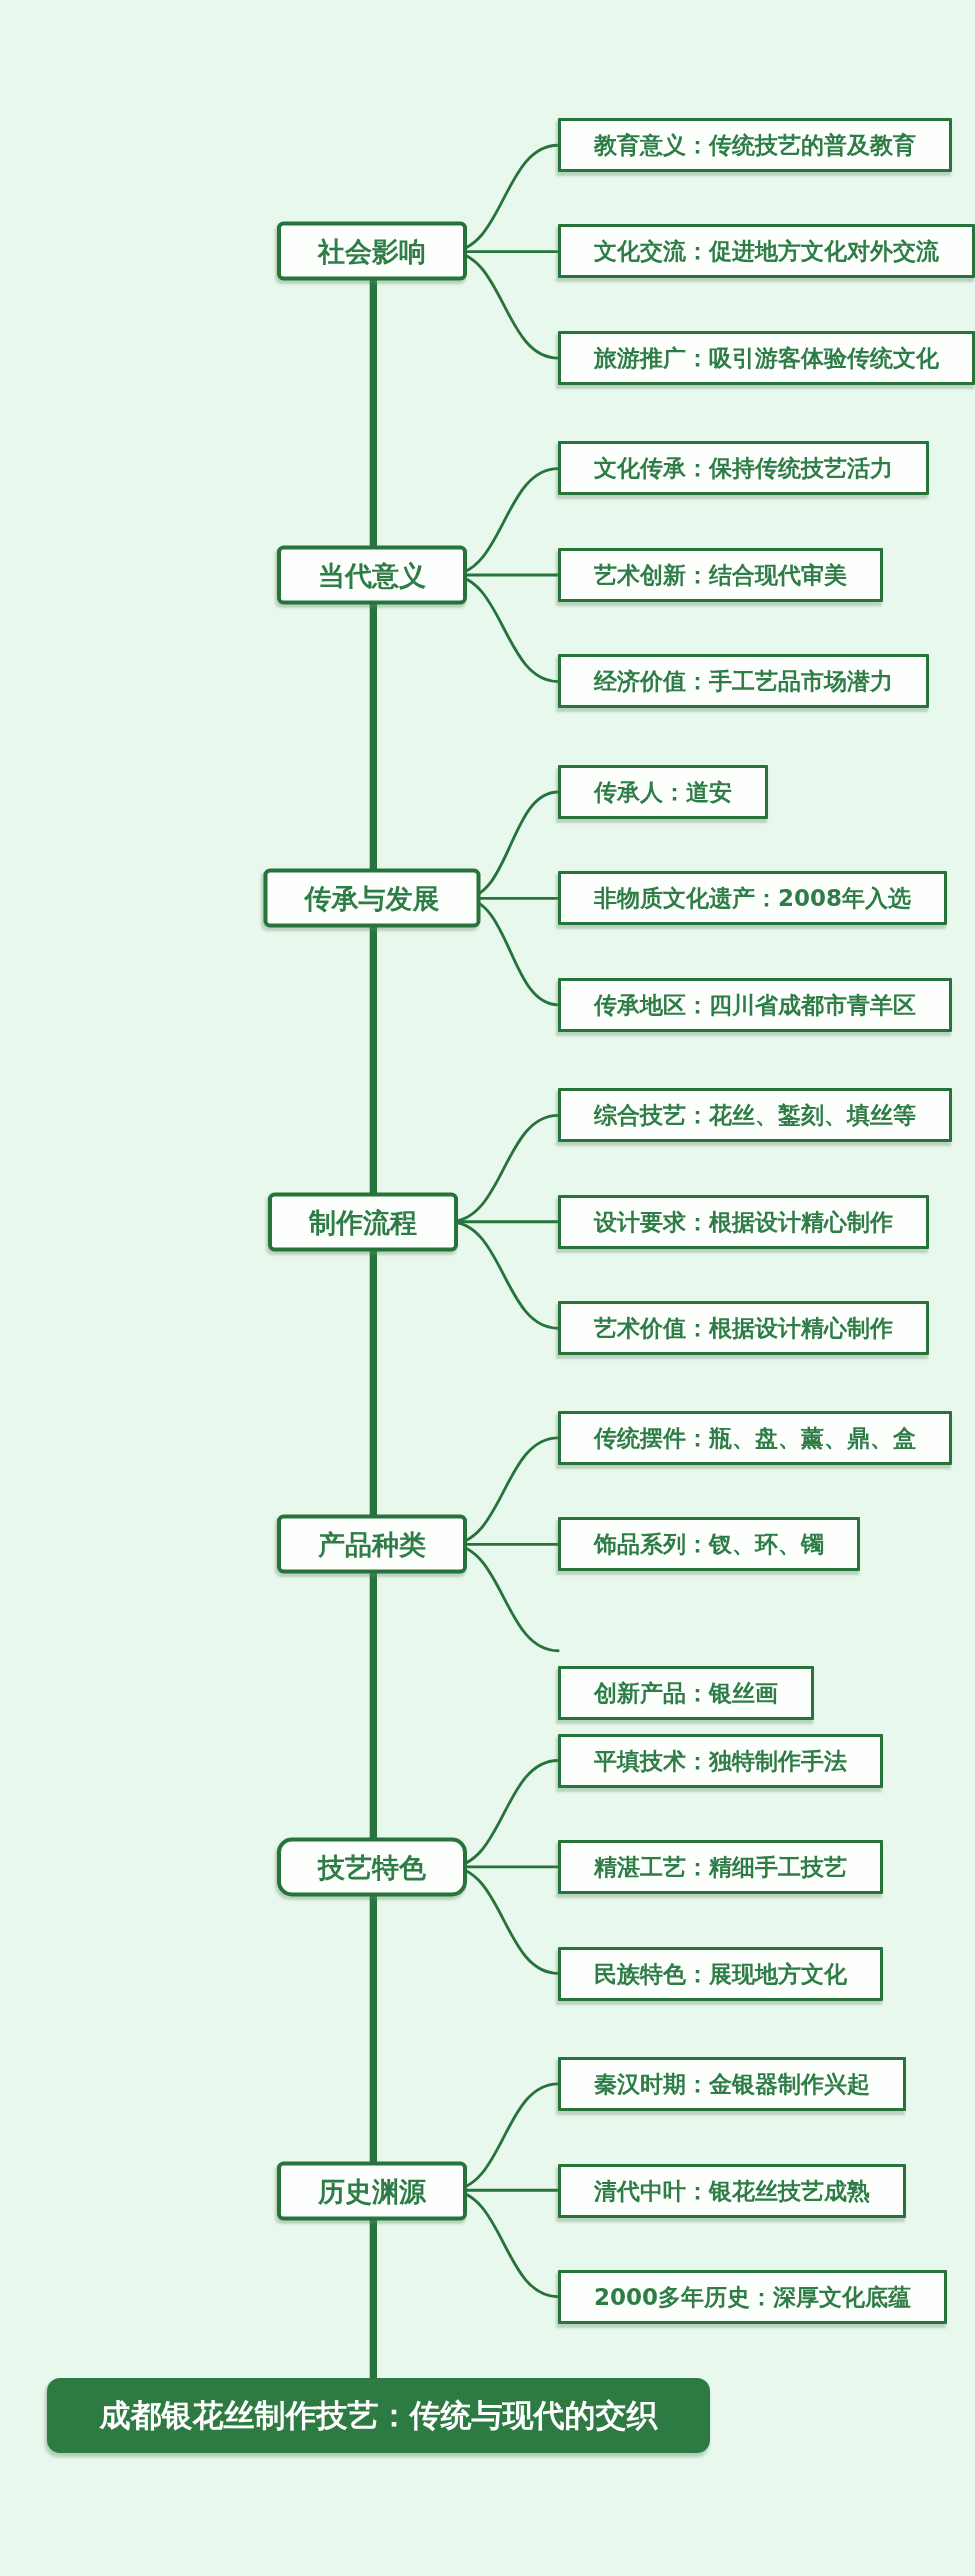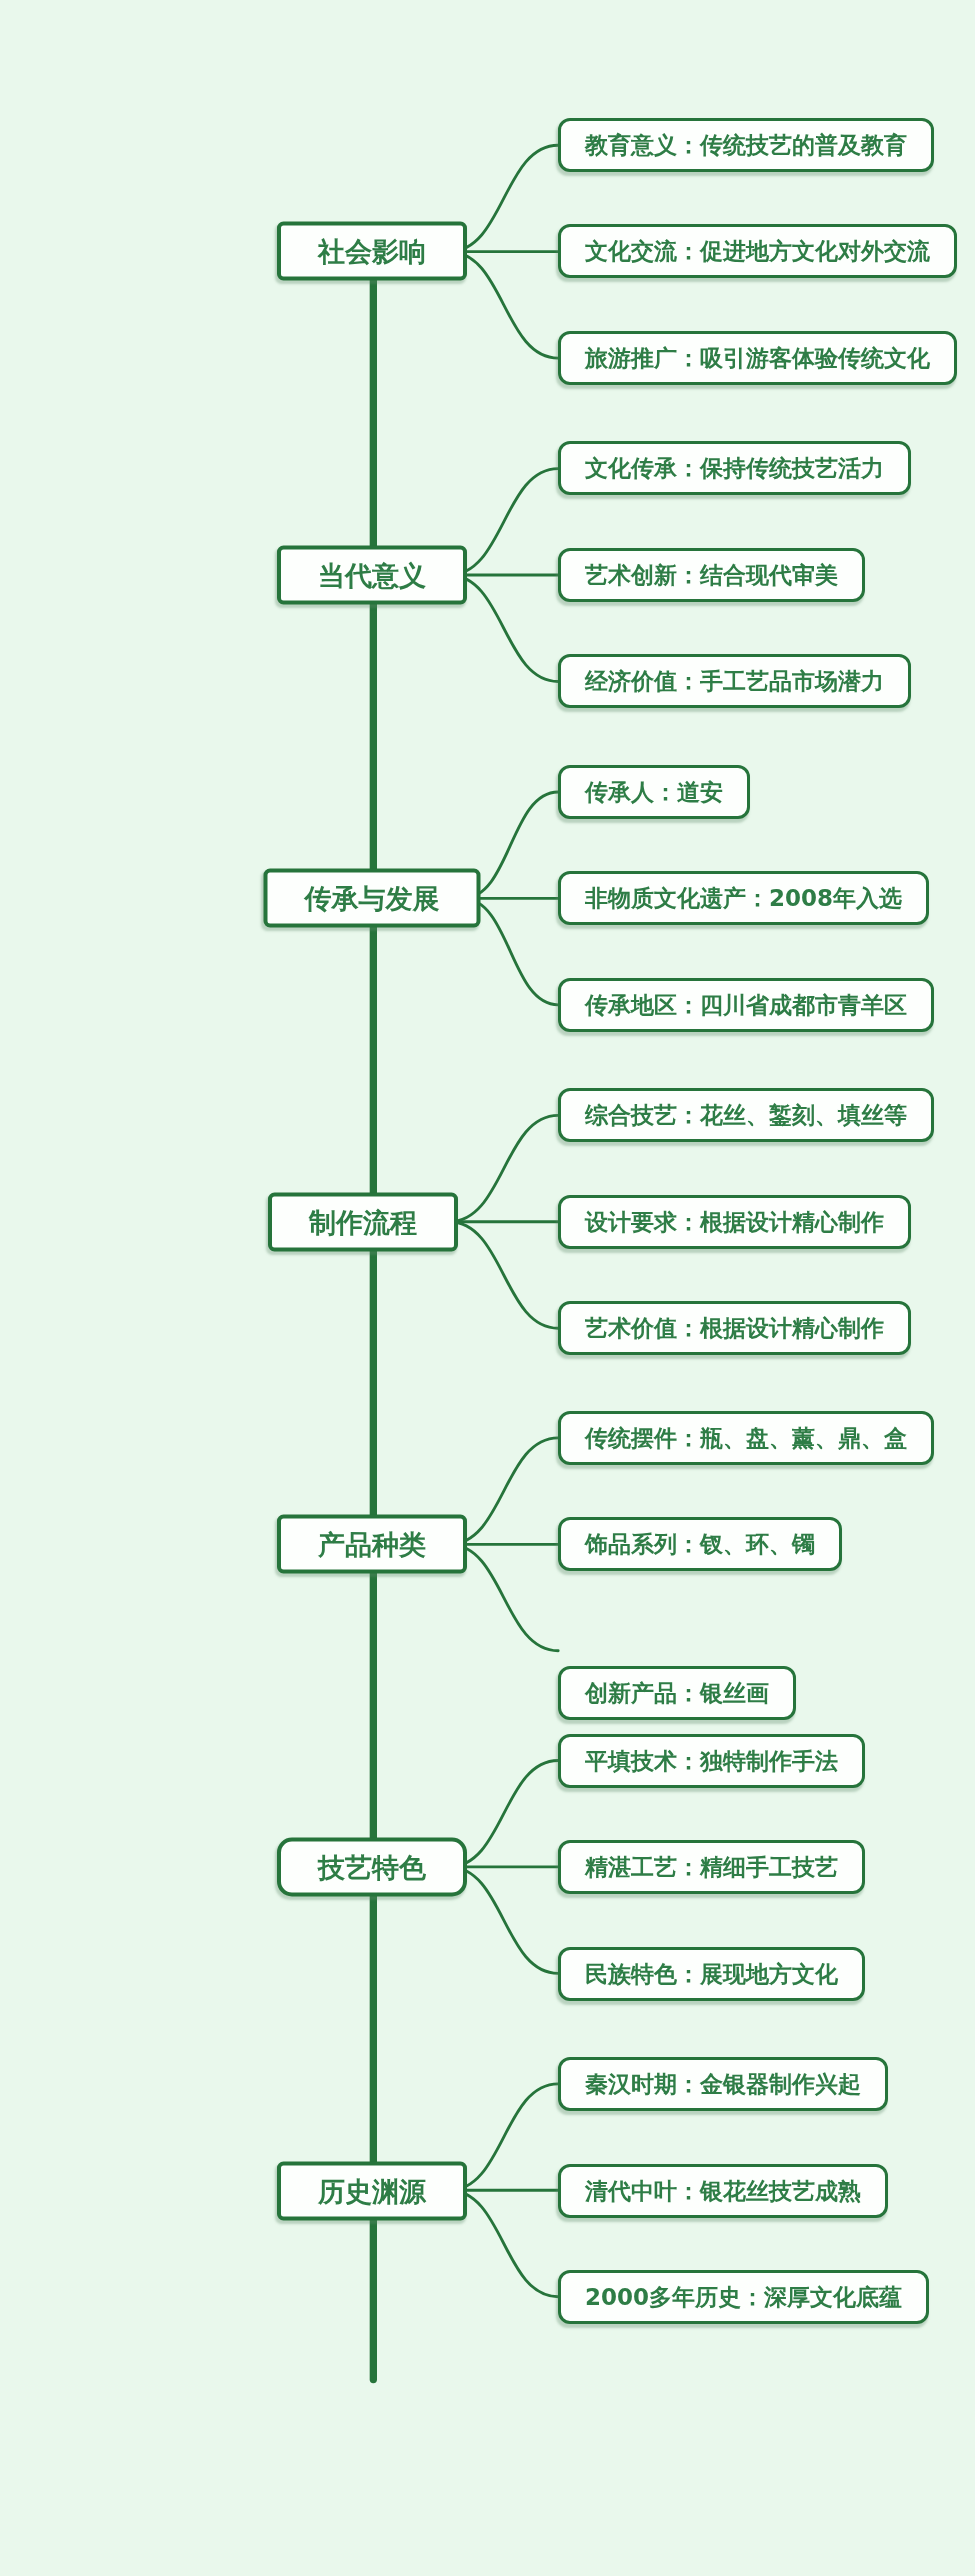--- a/index.html
+++ b/index.html
@@ -27,24 +27,24 @@
   }
   .main-node {
     height: 59px;
     padding: 0 37px;
     font-size: 27px;
     border-radius: 6.5px;
     transform: translate(-50%, -50%);
   }
   .child-node {
     height: 54px;
-    padding: 0 24px;
+    padding: 0 33px;
     font-size: 23px;
     border-width: 3.3px;
-    border-radius: 12px;
+    border-radius: 1px;
     transform: translateY(-50%);
   }
   .root-node {
     position: absolute;
     left: 47px;
     top: 2378px;
     width: 663px;
     height: 75px;
     box-sizing: border-box;
     background: #2d7b43;
@@ -166,14 +166,17 @@
       <div class="node child-node" style="left: 558px; top: 2191px;">
         <span>清代中叶：银花丝技艺成熟</span>
       </div>
       <div class="node child-node" style="left: 558px; top: 2297px;">
         <span>2000多年历史：深厚文化底蕴</span>
       </div>
       <div class="node main-node" style="left: 372px; top: 2191px;">
         <span>历史渊源</span>
       </div>
     </div>
+  <div class="root-node">
+    <span>成都银花丝制作技艺：传统与现代的交织</span>
+  </div>
 </div>
 
 
 </body></html>

